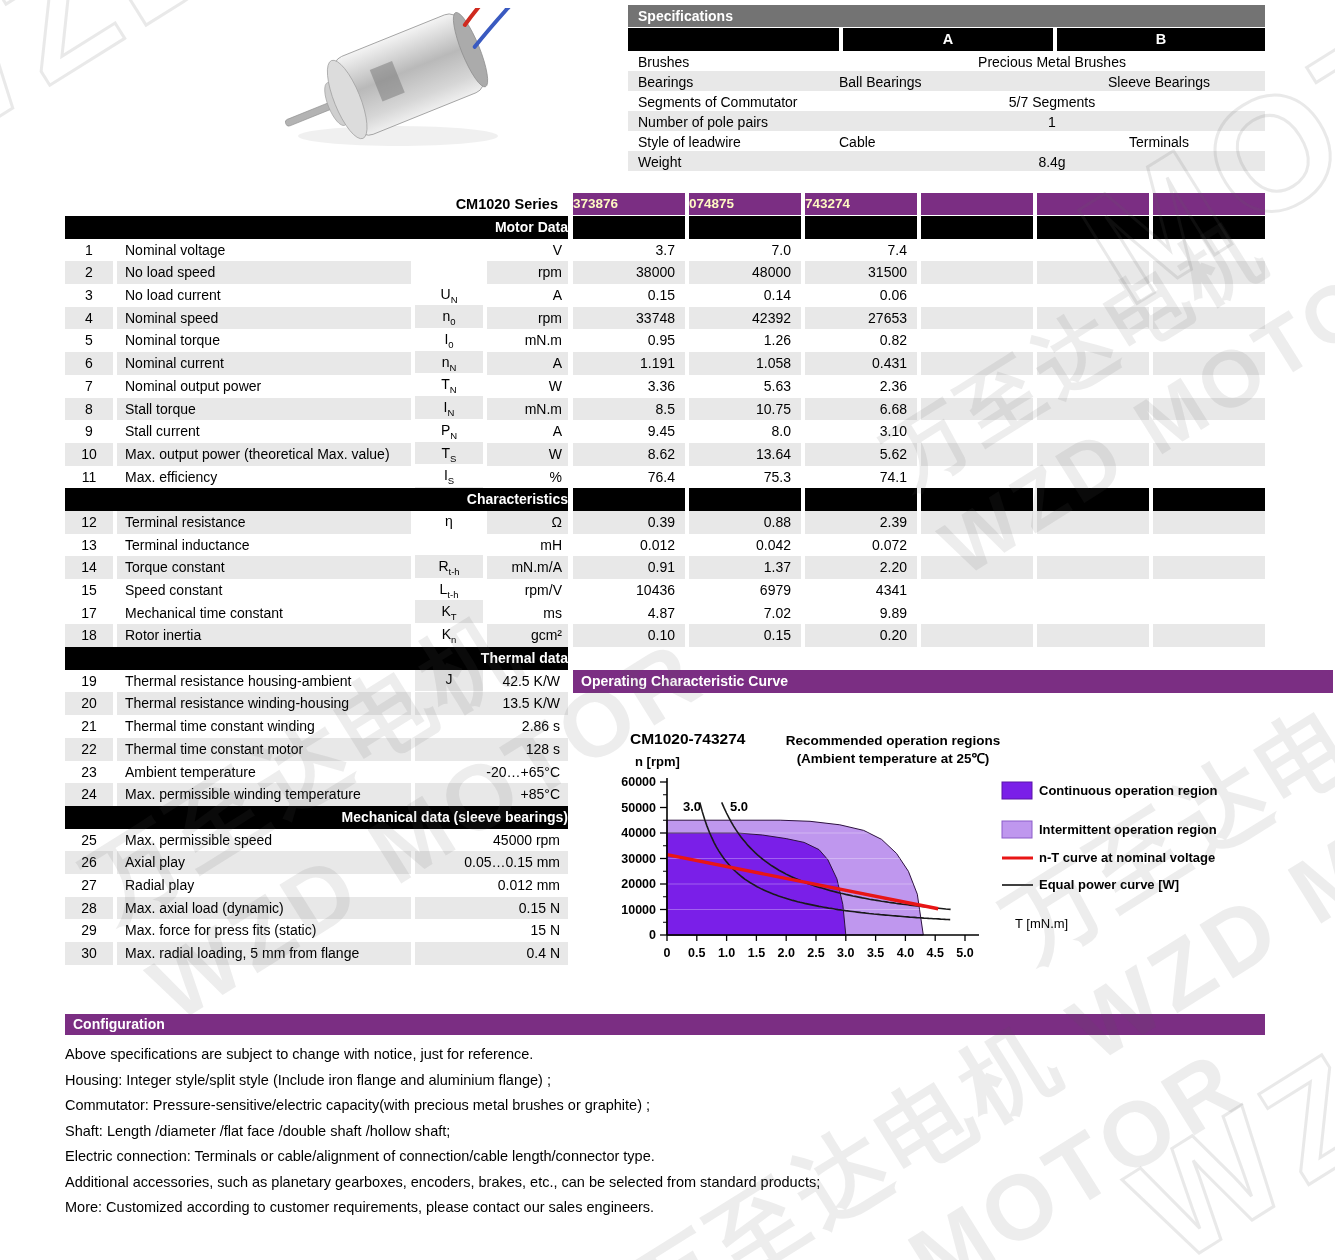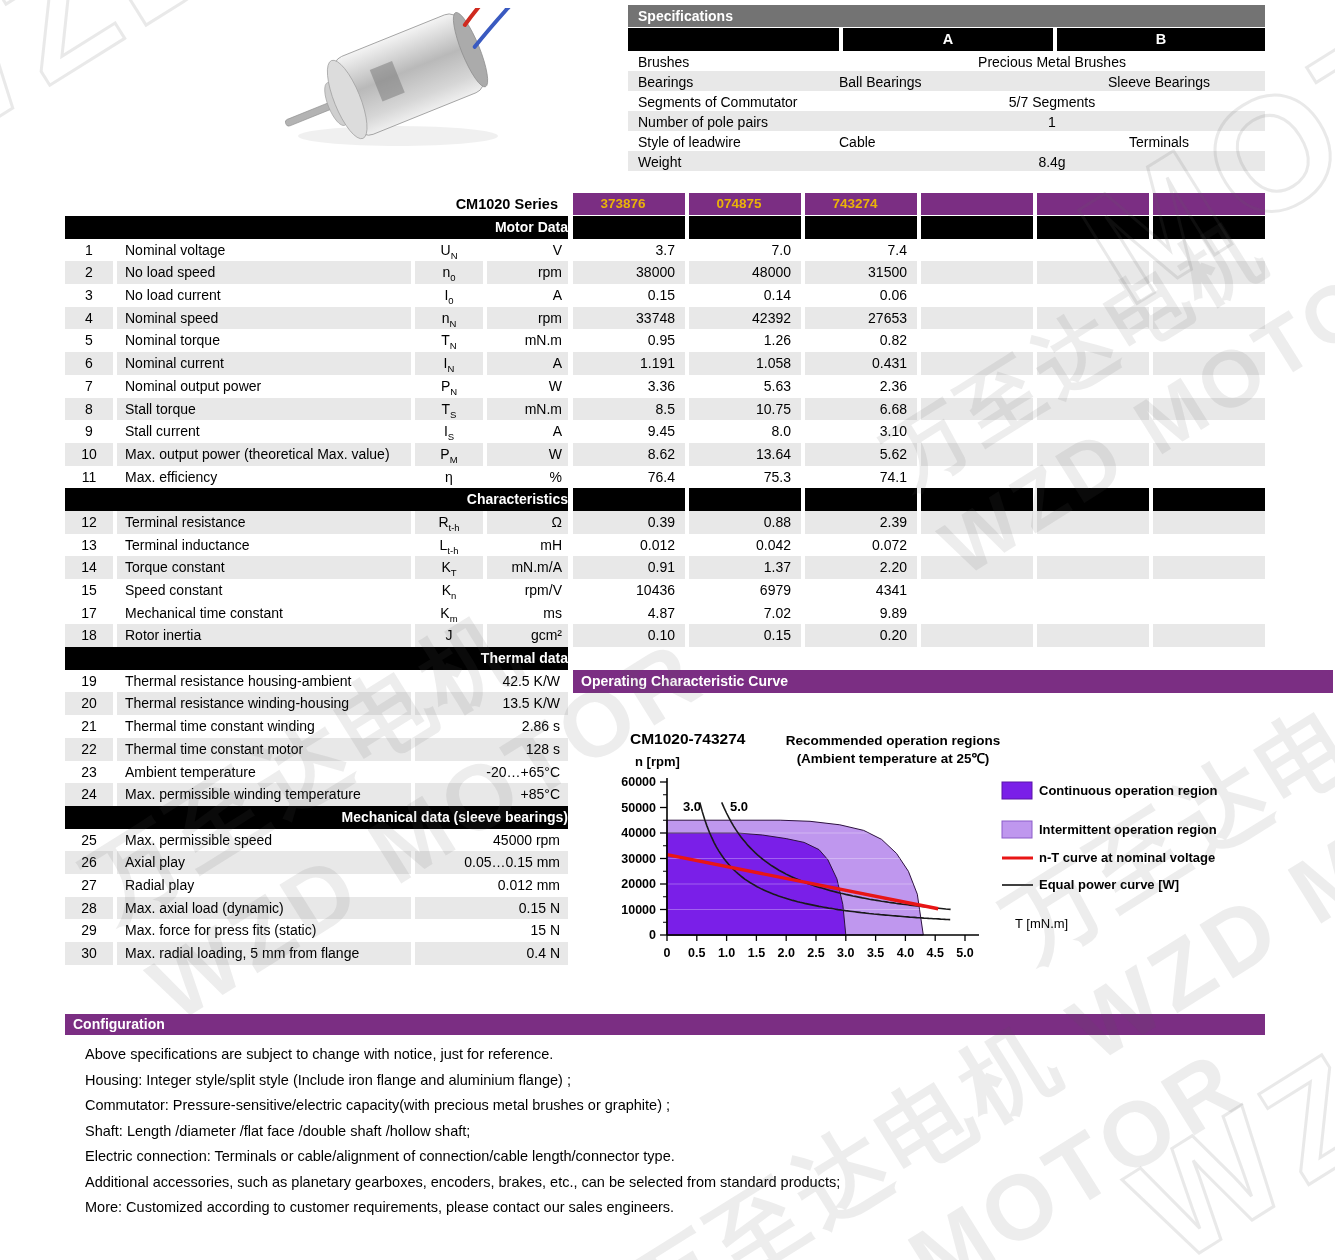--- a/index.html
+++ b/index.html
@@ -34,52 +34,52 @@
   .spec-merged { position:absolute; left:211px; width:426px; text-align:center; }
 
   
   .motor-photo { position:absolute; left:248px; top:8px; z-index:1; }
 
   
   .series-row { position:absolute; left:65px; top:193px; width:1200px; height:22px; z-index:2; }
   .series-label { position:absolute; left:0; width:503px; height:22px; line-height:22px;
                   text-align:right; padding-right:10px; font-weight:bold; font-size:14.5px; }
   .series-cols .pc { position:absolute; top:0; height:22px; width:112px; background:#7b2e83;
-                     color:#eab308; font-weight:bold; font-size:13.5px; line-height:22px;
-                     text-align:center; padding-right:12px; }
+                     color:#fef9c3; font-weight:bold; font-size:13.5px; line-height:22px;
+                     text-align:left; padding-right:12px; }
 
   
   .main-table { position:absolute; left:65px; top:216px; width:1200px; z-index:2; }
   .trow { position:relative; height:22.7px; }
   .trow .cell, .trow .seg { position:absolute; top:0; height:22.7px; line-height:22.7px; font-size:14px; }
   .trow.alt .cell { background:#e8e8e8; }
   .c-num   { left:0;     width:48px;  text-align:center; }
   .c-label { left:52px;  width:294px; padding-left:8px; }
-  .c-sym   { left:350px; width:68px;  text-align:center; }
+  .c-sym   { left:350px; width:68px;  text-align:center;margin-top:44px; }
   .c-sym sub { font-size:9.5px; }
   .c-unit  { left:422px; width:81px;  text-align:right; padding-right:6px; }
   .c-valwide { left:350px; width:153px; text-align:right; padding-right:8px; }
   .c-val   { width:112px; text-align:right; padding-right:10px; }
   .v0{left:508px}.v1{left:624px}.v2{left:740px}.v3{left:856px}.v4{left:972px}.v5{left:1088px}
   .trow.bar .seg { background:#000; color:#fff; font-weight:bold; }
   .left-seg { left:0; width:503px; padding-left:8px;text-align:right; }
   .bar .vcol { width:112px; }
 
   
   .op-bar { position:absolute; left:573px; top:670px; width:760px; height:22.7px; z-index:3;
             background:#7b2e83; color:#fff; font-weight:bold; font-size:14px;
             line-height:22.7px; padding-left:8px; }
   .op-chart { position:absolute; left:575px; top:698px; z-index:2; }
 
   
   .config-bar { position:absolute; left:65px; top:1014px; width:1200px; height:21px;
                 background:#7b2e83; color:#fff; font-weight:bold; font-size:14px;
                 line-height:21px; padding-left:8px; z-index:2; }
   .config-text { position:absolute; left:65px; top:1042px; width:1120px; z-index:2; }
-  .config-text p { height:25.5px; line-height:25.5px; font-size:14.5px;margin-left:20px; }
+  .config-text p { height:25.5px; line-height:25.5px; font-size:14.5px; }
 </style>
 </head>
 <body>
 
 <div class="page">
 
   <svg class="motor-photo" width="280" height="150" viewBox="0 0 280 150">
     <defs>
       <linearGradient id="mg" x1="0" y1="0" x2="0" y2="1">
         <stop offset="0" stop-color="#f4f4f4"></stop>

